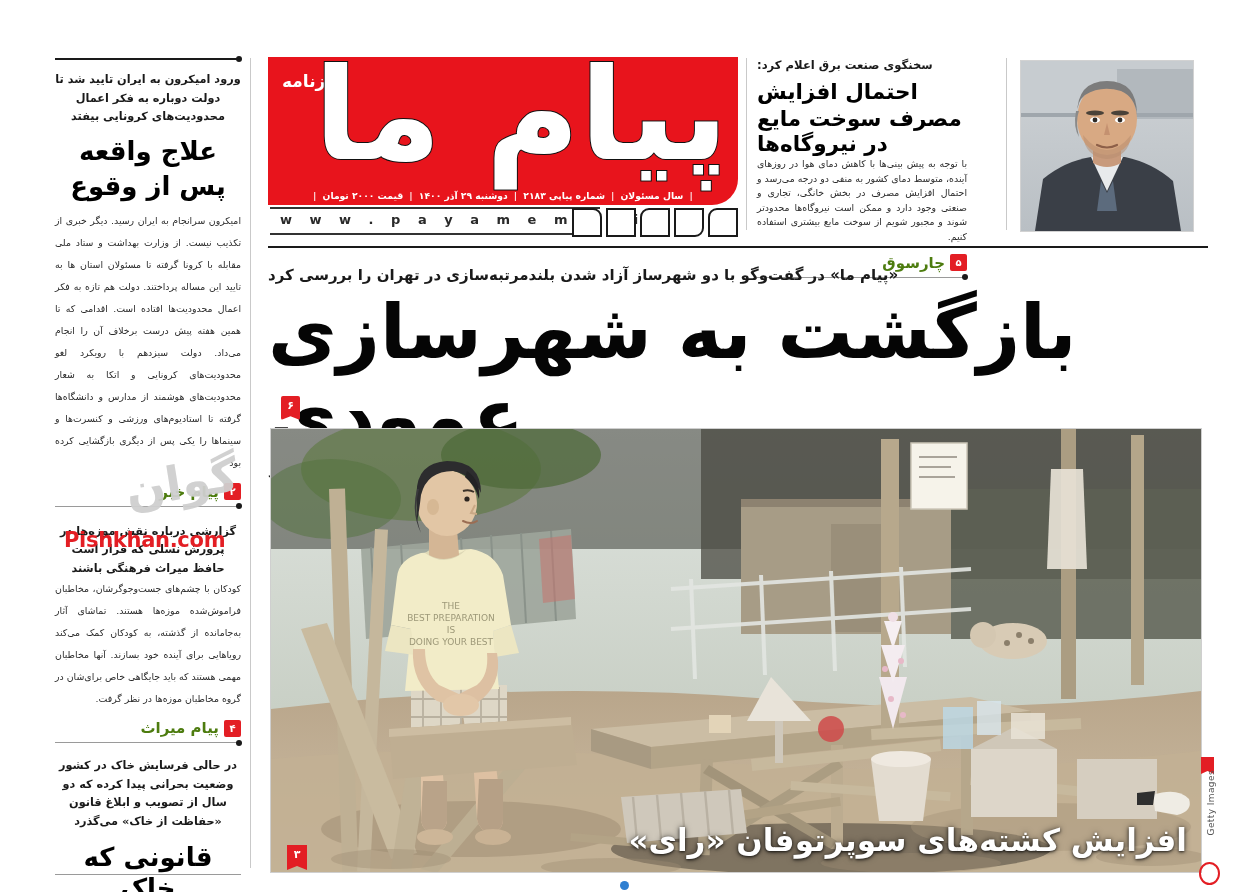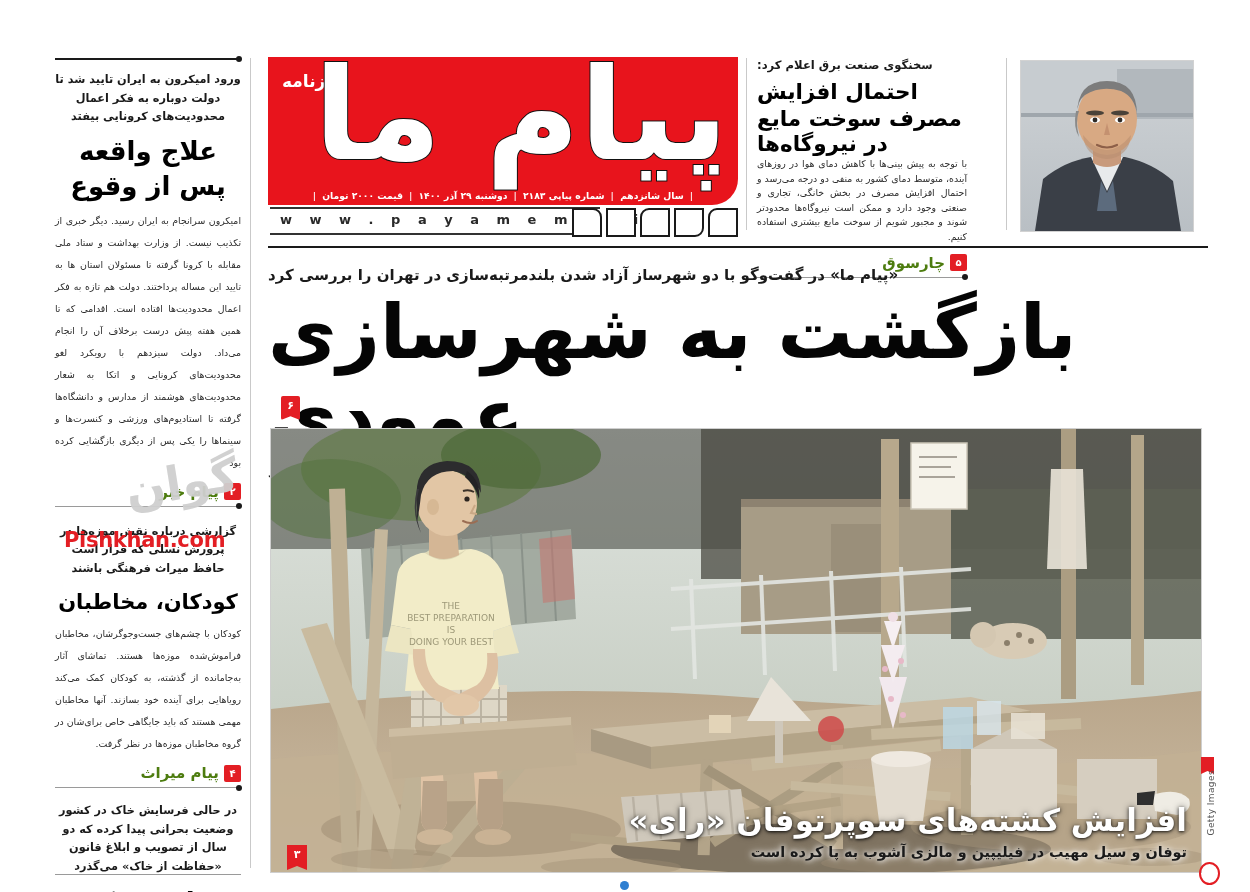--- a/index.html
+++ b/index.html
@@ -222,21 +222,20 @@
       <div class="sb-body">امیکرون سرانجام به ایران رسید. دیگر خبری از تکذیب نیست. از وزارت بهداشت و ستاد ملی مقابله با کرونا گرفته تا مسئولان استان ها به تایید این مساله پرداختند. دولت هم تازه به فکر اعمال محدودیت‌ها افتاده است. اقدامی که تا همین هفته پیش درست برخلاف آن را انجام می‌داد. دولت سیزدهم با رویکرد لغو محدودیت‌های کرونایی و اتکا به شعار محدودیت‌های هوشمند از مدارس و دانشگاه‌ها گرفته تا استادیوم‌های ورزشی و کنسرت‌ها و سینماها را یکی پس از دیگری بازگشایی کرده بود</div>
       <div class="sec-tag">
         <span class="num">۲</span>
         <span class="label">پیام خبر</span>
       </div>
       <div class="sec-under"></div>
     </div>
 
     <div style="margin-top:16px;">
       <div class="sb-kicker rtl ctr">گزارشی درباره نقش موزه‌ها در پرورش نسلی که قرار است حافظ میراث فرهنگی باشند</div>
-      <div class="sb-head s2" style="margin-top:11px;">کودکان، مخاطبان</div>
       <div class="sb-body">کودکان با چشم‌های جست‌وجوگرشان، مخاطبان فراموش‌شده موزه‌ها هستند. تماشای آثار به‌جامانده از گذشته، به کودکان کمک می‌کند رویاهایی برای آینده خود بسازند. آنها مخاطبان مهمی هستند که باید جایگاهی خاص برای‌شان در گروه مخاطبان موزه‌ها در نظر گرفت.</div>
       <div class="sec-tag">
         <span class="num">۴</span>
         <span class="label">پیام میراث</span>
       </div>
       <div class="sec-under"></div>
     </div>
 
     <div style="margin-top:14px;">
       <div class="sb-kicker rtl ctr">در حالی فرسایش خاک در کشور وضعیت بحرانی پیدا کرده که دو سال از تصویب و ابلاغ قانون «حفاظت از خاک» می‌گذرد</div>
@@ -250,21 +249,21 @@
   <div class="wm">
     <div class="gw">گوان</div>
     <div class="pk">Pishkhan.com</div>
   </div>
 
   <div class="masthead">
     <div class="logo-sub">روزنامه</div>
     <div class="logo-word">پیام ما</div>
     <div class="mast-meta">
       <span class="sep">|</span>
-      <span>سال شانزدهم</span>
+      <span>سال مسئولان</span>
       <span class="sep">|</span>
       <span>شماره پیاپی ۲۱۸۳</span>
       <span class="sep">|</span>
       <span>دوشنبه ۲۹ آذر ۱۴۰۰</span>
       <span class="sep">|</span>
       <span>قیمت ۲۰۰۰ تومان</span>
       <span class="sep">|</span>
     </div>
   </div>
 
@@ -547,21 +546,20 @@
         <ellipse cx="640" cy="434" rx="90" ry="10"></ellipse>
         <ellipse cx="880" cy="428" rx="55" ry="9"></ellipse>
       </g>
 
       <path d="M882 366 Q906 358 918 370 Q922 382 906 386 L884 382 Z" fill="#efece4"></path>
       <path d="M866 364 L884 362 L882 376 L866 376 Z" fill="#2f2f2f"></path>
     </svg>
 
     <div class="photo-text">
       <div class="photo-head">افزایش کشته‌های سوپرتوفان «رای»</div>
-      <div class="photo-sub">توفان و سیل مهیب در فیلیپین و مالزی آشوب به پا کرده است</div>
     </div>
   </div>
   <div class="badge3">۳</div>
 
   <div class="badge-side"></div>
   <div class="credit">Getty Images</div>
   <div class="badge-side2"></div>
   <div class="dot-blue"></div>
 
 </div>

